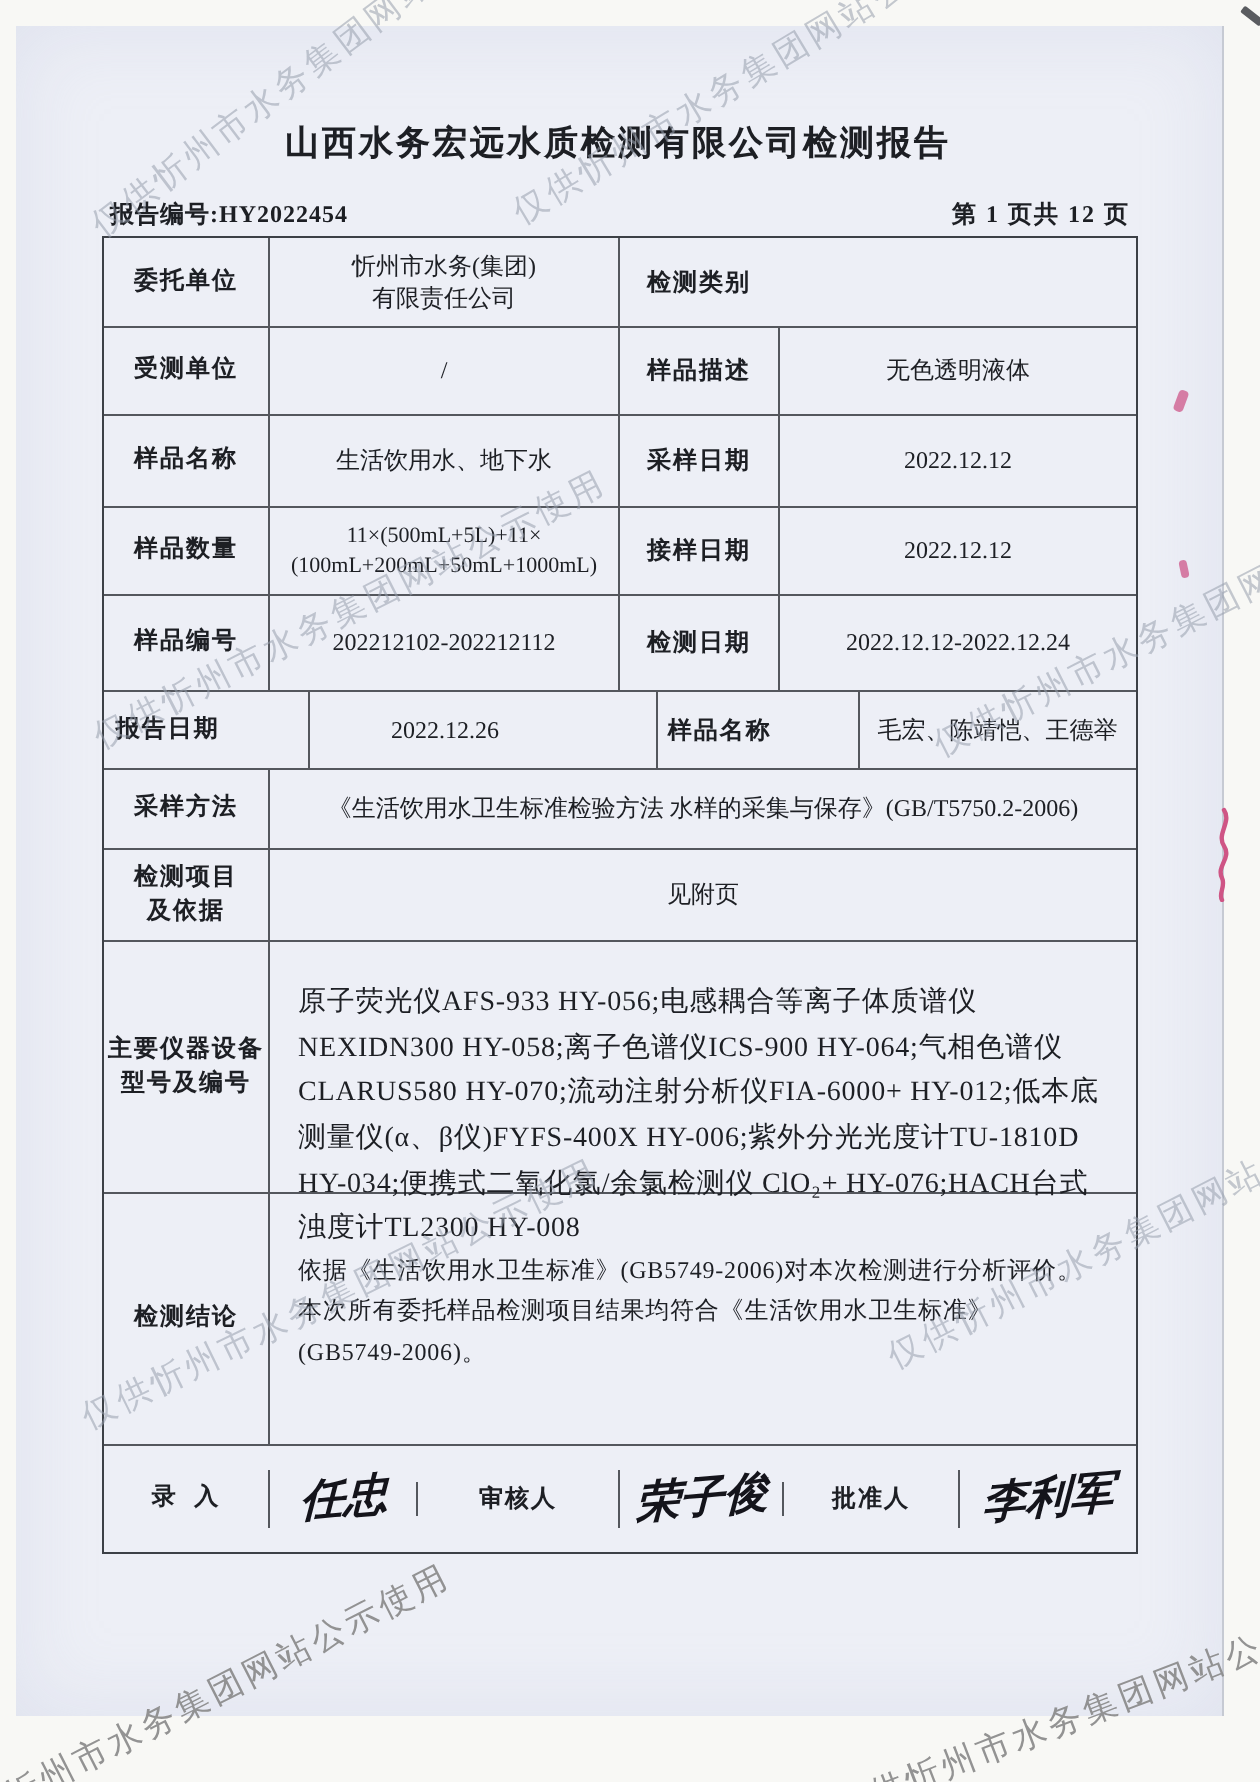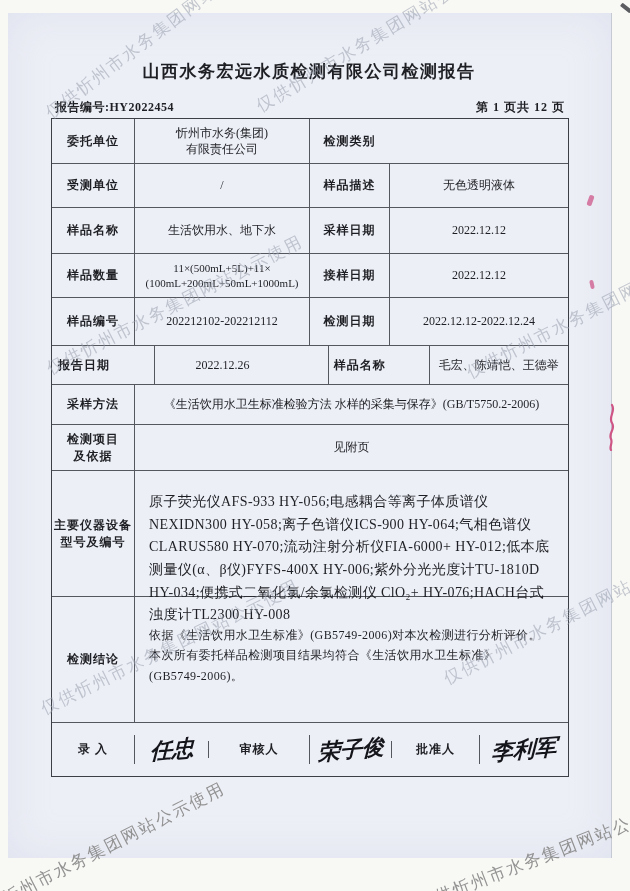--- a/index.html
+++ b/index.html
@@ -37,21 +37,21 @@
     border:1.5px solid #3c4046;background:transparent;
   }
   .tr{display:flex;width:516px;border-top:1px solid #54575d;}
   .tr:first-child{border-top:none;}
   .td{
     box-sizing:border-box;border-left:1px solid #54575d;
     display:flex;align-items:center;justify-content:center;
     font-size:12px;line-height:1.35;text-align:center;
     white-space:pre-line;overflow:visible;
   }
-  .td:first-child{border-left:none;}
+  .td:first-child{border-left:none;font-family:Liberation Mono, monospace;}
   .lab{font-weight:bold;letter-spacing:1px;}
   .w1{width:82px;}.w2{width:175px;}.w3{width:80px;}.w4{width:179px;}
   .wv{width:434px;}
   .h44{height:44px;}.h43{height:43px;}.h45{height:45px;}.h47{height:47px;}
   .h38{height:38px;gap:38px;}.h39{height:39px;}.h125{height:125px;}.h53{height:53px;align-items:center;}
   .td.block{
     align-items:flex-start;justify-content:flex-start;text-align:left;
     padding:20px 12px 0 14px;line-height:1.62;font-size:14px;
     letter-spacing:.4px;
   }

